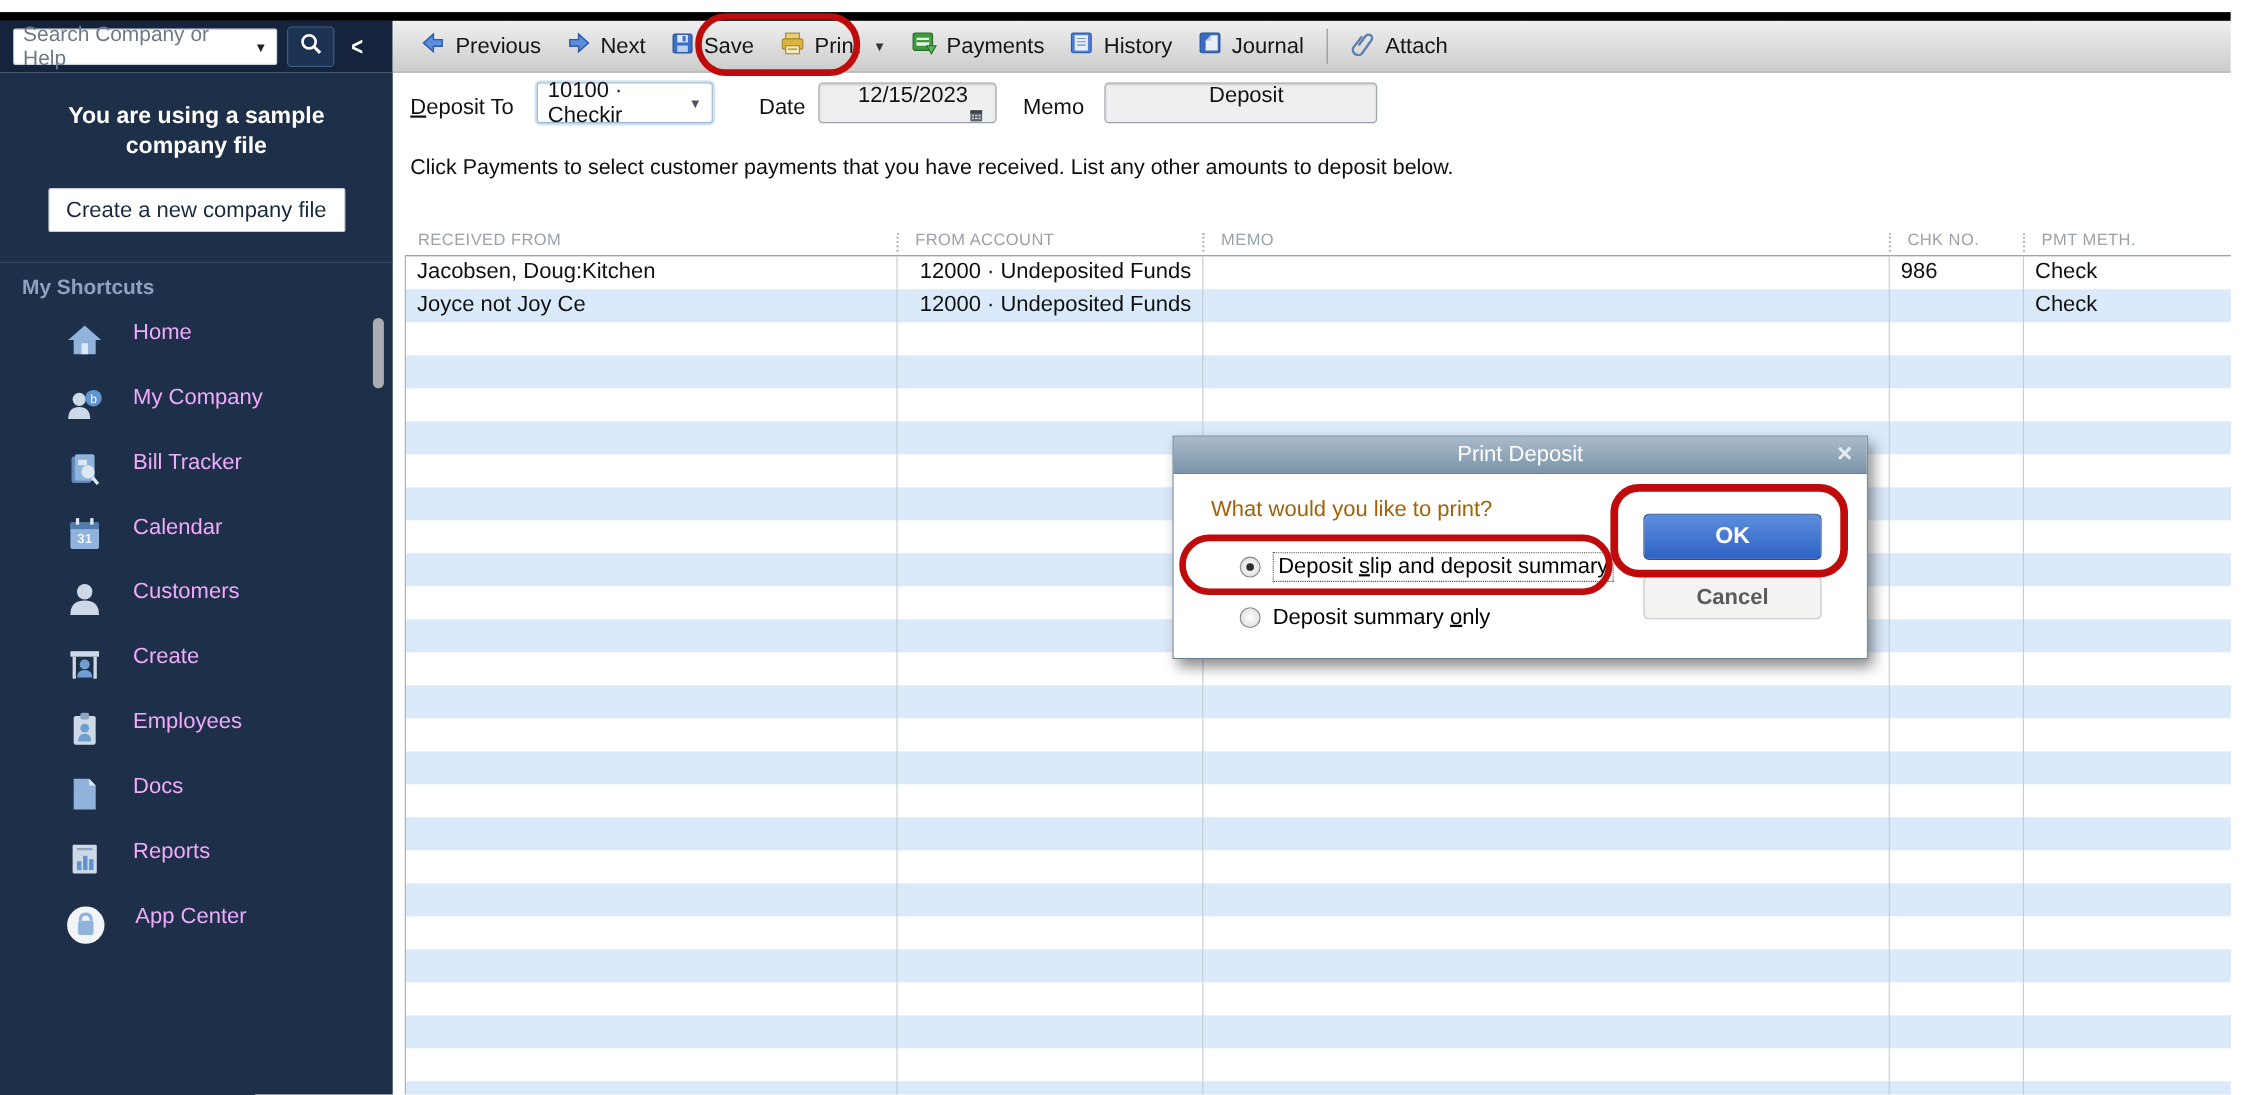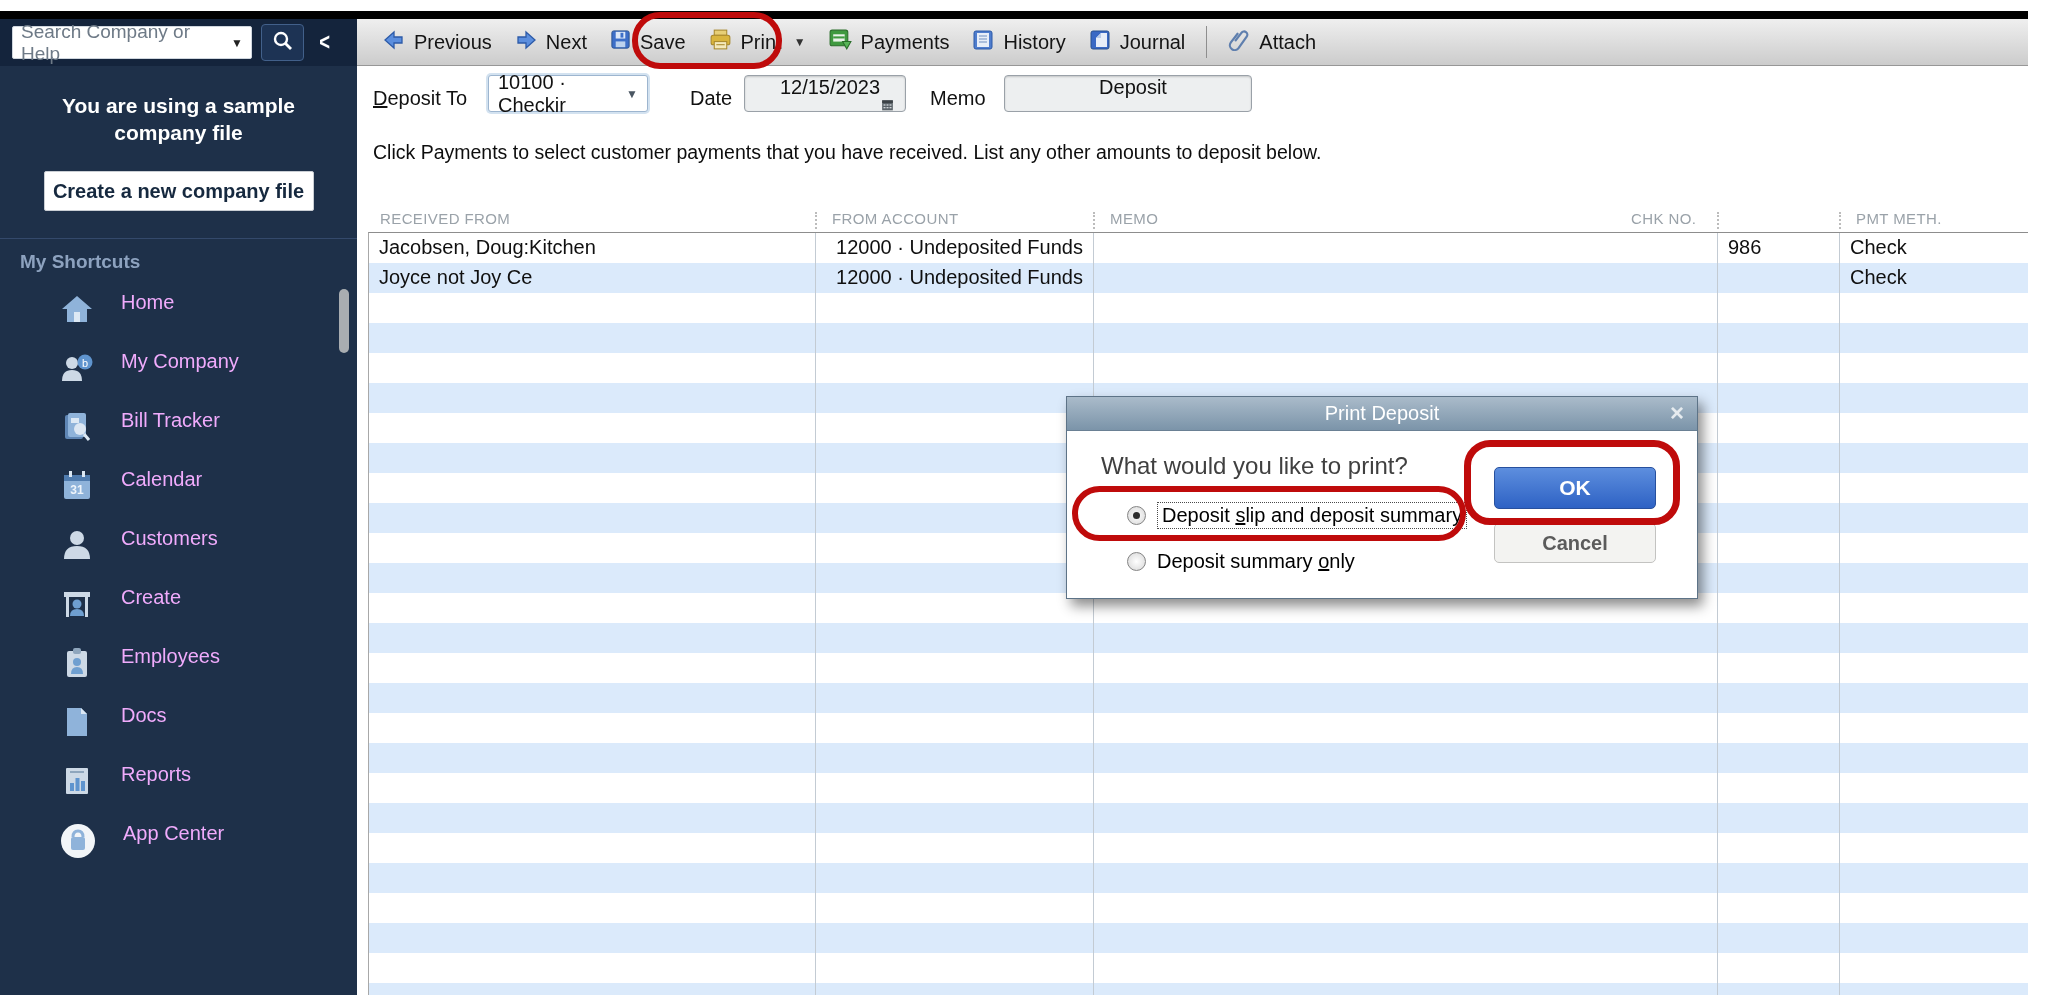--- a/index.html
+++ b/index.html
@@ -40,33 +40,33 @@
   
   .grid { position:absolute; left:368px; top:221px; width:1672px; bottom:0; border-top:1px solid #8d8d8d; border-left:1px solid #a8a8a8; border-right:1px solid #cicccc; border-right:1px solid #cccccc; overflow:hidden; background:#fff; z-index:1; }
   .grow { display:flex; height:30px; }
   .grow:nth-child(even) { background:#dbeafb; }
   .cell { height:30px; line-height:29px; font-size:20px; color:#0f0f0f; padding-left:10px; border-right:1px solid #c3cbd3; overflow:hidden; white-space:nowrap; }
   .c1 { width:447px; } .c2 { width:278px;text-align:center; } .c3 { width:624px; } .c4 { width:122px; } .c5 { flex:1; border-right:none; }
 
   
   .sidebar { position:absolute; left:0; top:55px; width:357px; bottom:0; background:#1e3049; z-index:4; }
   .banner { margin-top:26px; text-align:center; color:#fff; font-weight:bold; font-size:21px; line-height:27px; }
-  .create-btn { margin:25px auto 0; display:block; width:270px; height:40px; background:#fff; border:1px solid #c9ced4; border-radius:2px; font-family:inherit; font-weight:bold; font-size:20px; color:#16293f; cursor:pointer; }
+  .create-btn { margin:25px auto 0; display:block; width:270px; height:40px; background:#fff; border:1px solid #c9ced4; border-radius:2px; font-family:inherit; font-weight:normal; font-size:20px; color:#16293f; cursor:pointer; }
   .section-hdr { margin-top:27px; border-top:1px solid #34496b; padding:12px 0 4px 20px; color:#8da2bf; font-weight:bold; font-size:19px; }
   .sitems { margin-top:14px; }
   .sitem { display:flex; align-items:flex-start; height:59px; padding-left:59px; gap:26px; color:#f0abfc; font-size:20px; cursor:pointer; }
   .sitem svg { flex:0 0 auto; }
   .sb-thumb { position:absolute; left:339px; top:223px; width:10px; height:64px; background:#a9adb1; border-radius:5px; }
 
   
   .dialog { position:absolute; left:1066px; top:385px; width:632px; height:203px; background:#fff; border:1px solid #5d7387; box-shadow:5px 7px 12px rgba(0,0,0,.45); z-index:20; }
   .dtitle { height:34px; background:linear-gradient(#aabbca,#7b94a9); border-bottom:1px solid #6a8094; color:#fff; font-size:20px; display:flex; align-items:center; justify-content:center; position:relative; }
   .dclose { position:absolute; right:13px; top:2px; color:#e6ebef; font-size:24px; font-weight:bold; cursor:pointer; }
   .dbody { position:relative; height:167px; background:#fff; }
-  .dquestion { position:absolute; left:34px; top:21px; font-size:24px; color:#404040; }
+  .dquestion { position:absolute; left:34px; top:21px; font-size:20px; color:#a16207; }
   .dopt { position:absolute; display:flex; align-items:center; gap:11px; }
   #opt-1 { left:60px; top:71px; }
   #opt-2 { left:60px; top:119px; }
   .radio { width:19px; height:19px; border-radius:50%; border:1px solid #848484; background:radial-gradient(#ffffff,#d6d6d6); position:relative; flex:0 0 auto; cursor:pointer; }
   .radio.sel::after { content:""; position:absolute; left:5px; top:5px; width:7px; height:7px; border-radius:50%; background:#2e2e2e; }
   .optlabel { font-size:20px; color:#000; }
   .focus-dotted { border:1px dotted #4a4a4a; padding:1px 4px; }
   .ok-btn { position:absolute; left:427px; top:36px; width:162px; height:42px; background:linear-gradient(#5d8ede,#2e62c4); border:1px solid #27509e; border-radius:5px; color:#fff; font-family:inherit; font-weight:bold; font-size:21px; cursor:pointer; }
   .cancel-btn { position:absolute; left:427px; top:92px; width:162px; height:40px; background:#f3f3f1; border:1px solid #c3c3c1; border-radius:5px; color:#5b5b5b; font-family:inherit; font-weight:bold; font-size:20px; cursor:pointer; }
 
@@ -194,21 +194,21 @@
   </div>
 
   <div class="instruction">Click Payments to select customer payments that you have received. List any other amounts to deposit below.</div>
 
   <div class="th" style="left:380px;">RECEIVED FROM</div>
   <div class="hsep" style="left:815px;"></div>
   <div class="th" style="left:832px;">FROM ACCOUNT</div>
   <div class="hsep" style="left:1093px;"></div>
   <div class="th" style="left:1110px;">MEMO</div>
   <div class="hsep" style="left:1717px;"></div>
-  <div class="th" style="left:1631px;">CHK NO.</div>
+  <div class="th" style="left:1734px;">CHK NO.</div>
   <div class="hsep" style="left:1839px;"></div>
   <div class="th" style="left:1856px;">PMT METH.</div>
 
   <div class="grid">
     <div>
         <div class="grow">
       <div class="cell c1">Jacobsen, Doug:Kitchen</div>
       <div class="cell c2">12000 · Undeposited Funds</div>
       <div class="cell c3"></div>
       <div class="cell c4">986</div>

